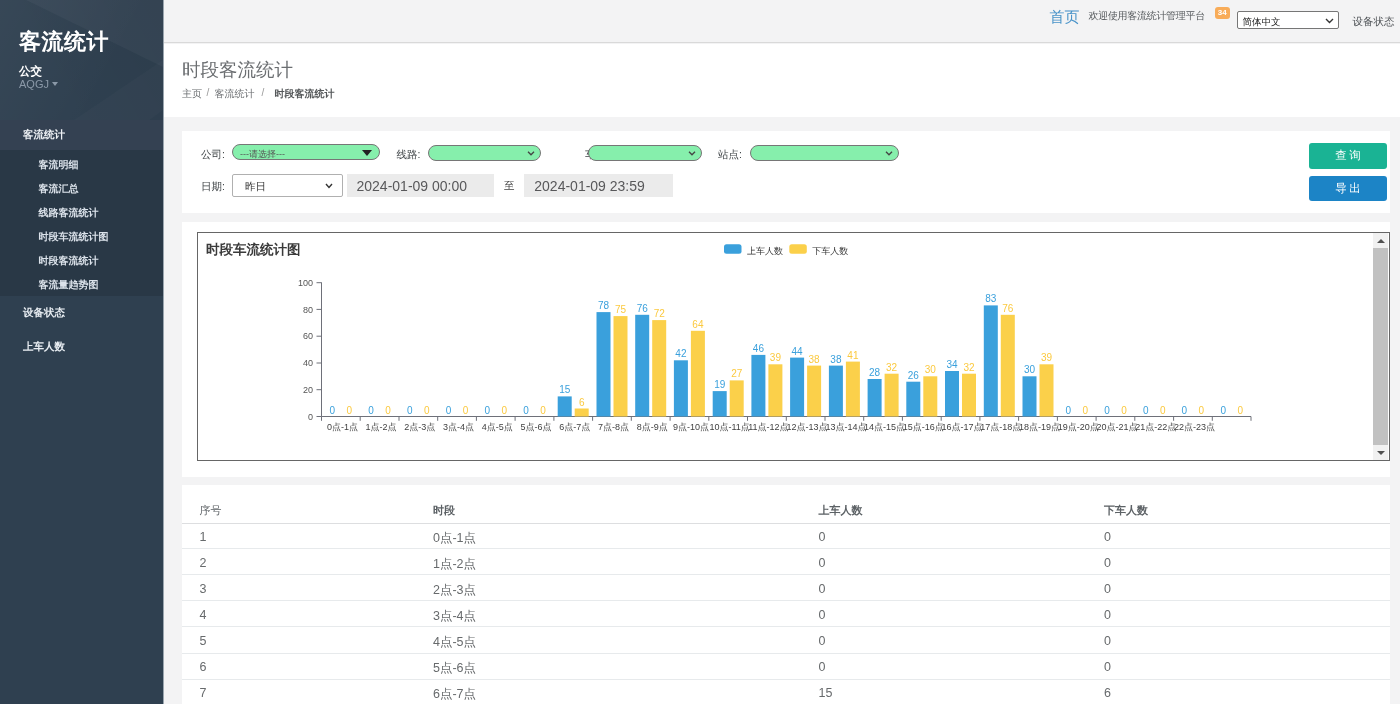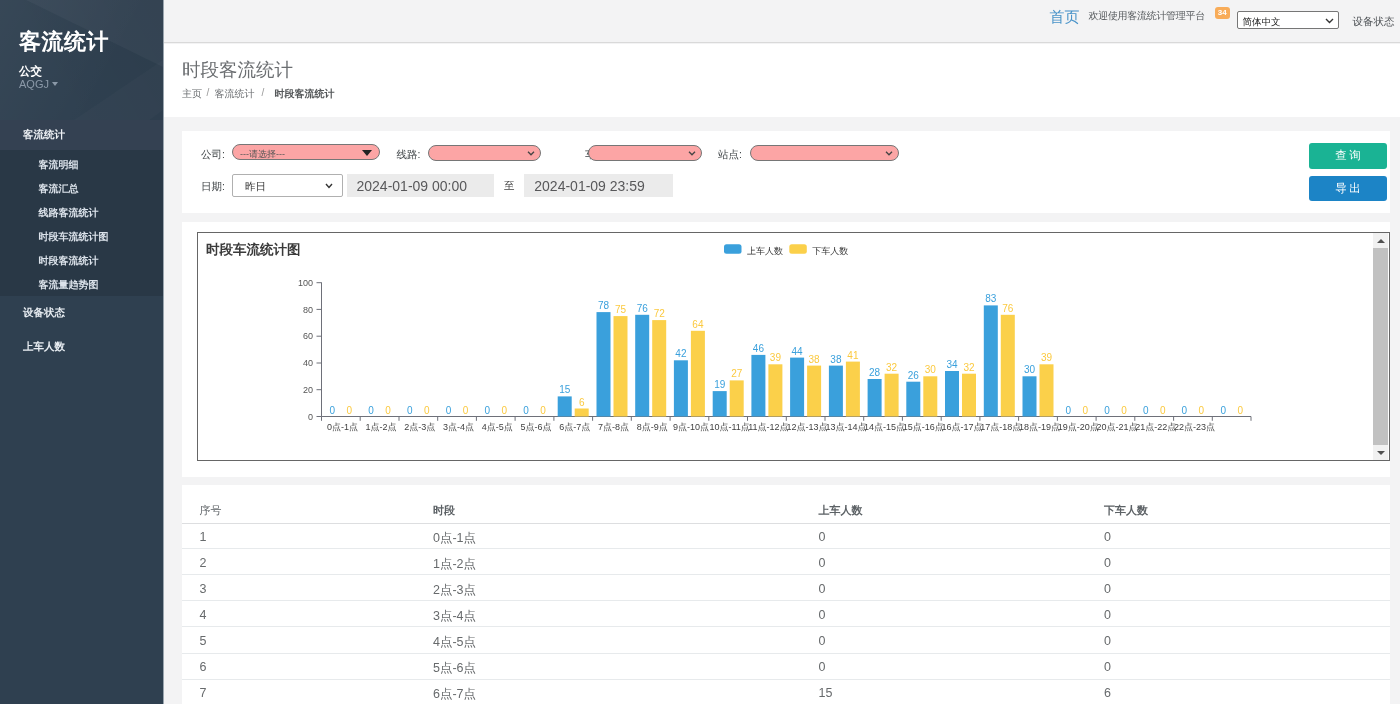--- a/index.html
+++ b/index.html
@@ -1,21 +1,21 @@
 <!DOCTYPE html>
 <html><head><meta charset="utf-8">
 <style>
 * { margin:0; padding:0; box-sizing:border-box; }
 body { font-family:"Liberation Sans",sans-serif; }
 #page { position:relative; width:1400px; height:704px; background:#f3f3f4; overflow:hidden; }
 .abs { position:absolute; }
 .hline { position:absolute; height:1px; }
 .cell { position:absolute; font-size:12.5px; color:#676a6c; }
 .flabel { position:absolute; font-size:10.5px; color:#3f4447; }
-.selbox { position:absolute; background:#fca5a5; border:1px solid #767676; border-radius:8px; }
+.selbox { position:absolute; background:#86efac; border:1px solid #767676; border-radius:8px; }
 .subitem { position:absolute; left:38.5px; font-size:10px; font-weight:bold; color:#dbe2ea; }
 .chev { position:absolute; }
 </style></head>
 <body>
 <div id="page">
 
   <div class="abs" style="left:0;top:0;width:163px;height:704px;background:#2f4050;
        background-image:linear-gradient(118deg, rgba(255,255,255,0.04) 0%, rgba(255,255,255,0.0) 28%),
        linear-gradient(242deg, rgba(0,0,0,0.05) 0%, rgba(0,0,0,0) 30%);">
     <svg class="abs" style="left:0;top:0" width="163" height="300" viewBox="0 0 163 300">

